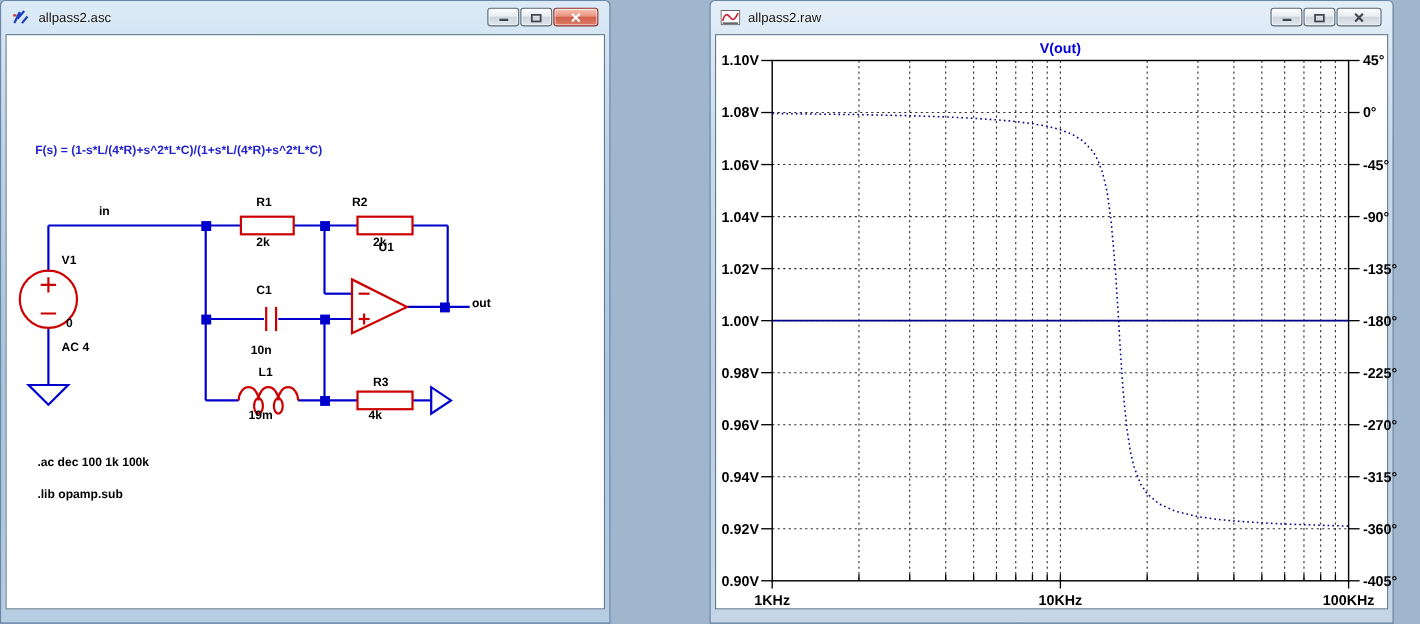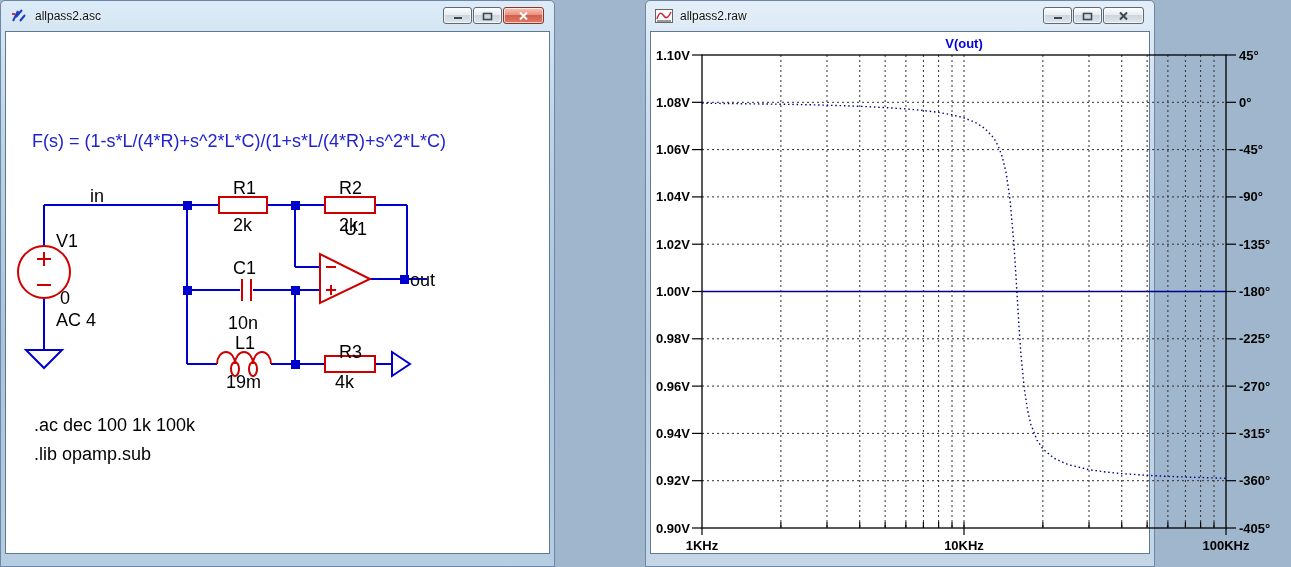--- a/index.html
+++ b/index.html
@@ -4,39 +4,39 @@
 <style>
   html,body{margin:0;padding:0;}
   body{width:1291px;height:567px;position:relative;background:#9fb6cc;
        font-family:"Liberation Sans",sans-serif;overflow:hidden;}
 
   .window{position:absolute;top:0;height:567px;box-sizing:border-box;
           background:linear-gradient(#dcebf7,#bfd5e8 22%,#aac4dc 60%,#b6cde2);
           border:1px solid #67830;border:1px solid #6b87a5;border-radius:5px 5px 0 0;}
   .window.inactive{background:linear-gradient(#e3eef8,#ccdcec 22%,#bccfe2 60%,#c5d6e6);}
   #win-left{left:0;width:555px;text-align:center;}
-  #win-right{left:645px;width:510px;text-decoration:underline;}
+  #win-right{left:645px;width:622px;text-decoration:underline;}
 
   .titlebar{position:absolute;left:0;top:0;right:0;height:29px;display:flex;
             align-items:center;padding-left:9px;}
   .titlebar .title{font-size:12px;color:#111;margin-left:7px;
                    text-shadow:0 0 3px rgba(255,255,255,.9);}
   .winbtns{position:absolute;top:6px;right:10px;display:flex;gap:1px;}
   .wbtn{width:29px;height:17px;box-sizing:border-box;border:1px solid #5c6a77;
         border-radius:3px;display:flex;align-items:center;justify-content:center;
         background:linear-gradient(#fdfeff,#e7ecf1 45%,#ced6de 50%,#e0e6eb);
         box-shadow:inset 0 0 0 1px rgba(255,255,255,.65);}
   .wbtn.close{width:41px;}
   .wbtn.close.active{background:linear-gradient(#f6c5b5,#ea9281 45%,#d2604c 50%,#de7a66);
         border-color:#8d342a;}
   .content{position:absolute;left:4px;right:4px;top:30px;bottom:12px;
            background:#ffffff;border:1px solid #5f7990;}
 
   
-  .slabel{position:absolute;font-weight:normal;font-size:18px;color:#000;
+  .slabel{position:absolute;font-weight:bold;font-size:11px;color:#000;
           white-space:nowrap;line-height:1;}
   .slabel.blue{color:#2222cc;}
 
   svg{display:block;}
   .schem-svg,.plot-svg{position:absolute;left:0;top:0;}
 </style>
 </head>
 <body>
 
 <div class="window" id="win-left">
@@ -121,27 +121,27 @@
           <polygon points="314,222 314,271 364,247"></polygon>
           <line x1="320" y1="235" x2="330" y2="235"></line>
           <line x1="320" y1="258" x2="330" y2="258"></line>
           <line x1="325" y1="253" x2="325" y2="263"></line>
         </g>
       </g>
     </svg>
 
     <span class="slabel blue" style="left:26px;top:100px">F(s) = (1-s*L/(4*R)+s^2*L*C)/(1+s*L/(4*R)+s^2*L*C)</span>
     <span class="slabel" style="left:84px;top:155px">in</span>
-    <span class="slabel" style="left:404px;top:239px">out</span>
+    <span class="slabel" style="left:423px;top:239px">out</span>
     <span class="slabel" style="left:50px;top:200px">V1</span>
     <span class="slabel" style="left:54px;top:257px">0</span>
     <span class="slabel" style="left:50px;top:279px">AC 4</span>
     <span class="slabel" style="left:227px;top:147px">R1</span>
     <span class="slabel" style="left:227px;top:184px">2k</span>
-    <span class="slabel" style="left:333px;top:147px">R2</span>
+    <span class="slabel" style="left:314px;top:147px">R2</span>
     <span class="slabel" style="left:333px;top:184px">2k</span>
     <span class="slabel" style="left:227px;top:227px">C1</span>
     <span class="slabel" style="left:222px;top:282px">10n</span>
     <span class="slabel" style="left:229px;top:302px">L1</span>
     <span class="slabel" style="left:220px;top:341px">19m</span>
     <span class="slabel" style="left:333px;top:311px">R3</span>
     <span class="slabel" style="left:329px;top:341px">4k</span>
     <span class="slabel" style="left:338px;top:188px">U1</span>
     <span class="slabel" style="left:28px;top:384px">.ac dec 100 1k 100k</span>
     <span class="slabel" style="left:28px;top:413px">.lib opamp.sub</span>

